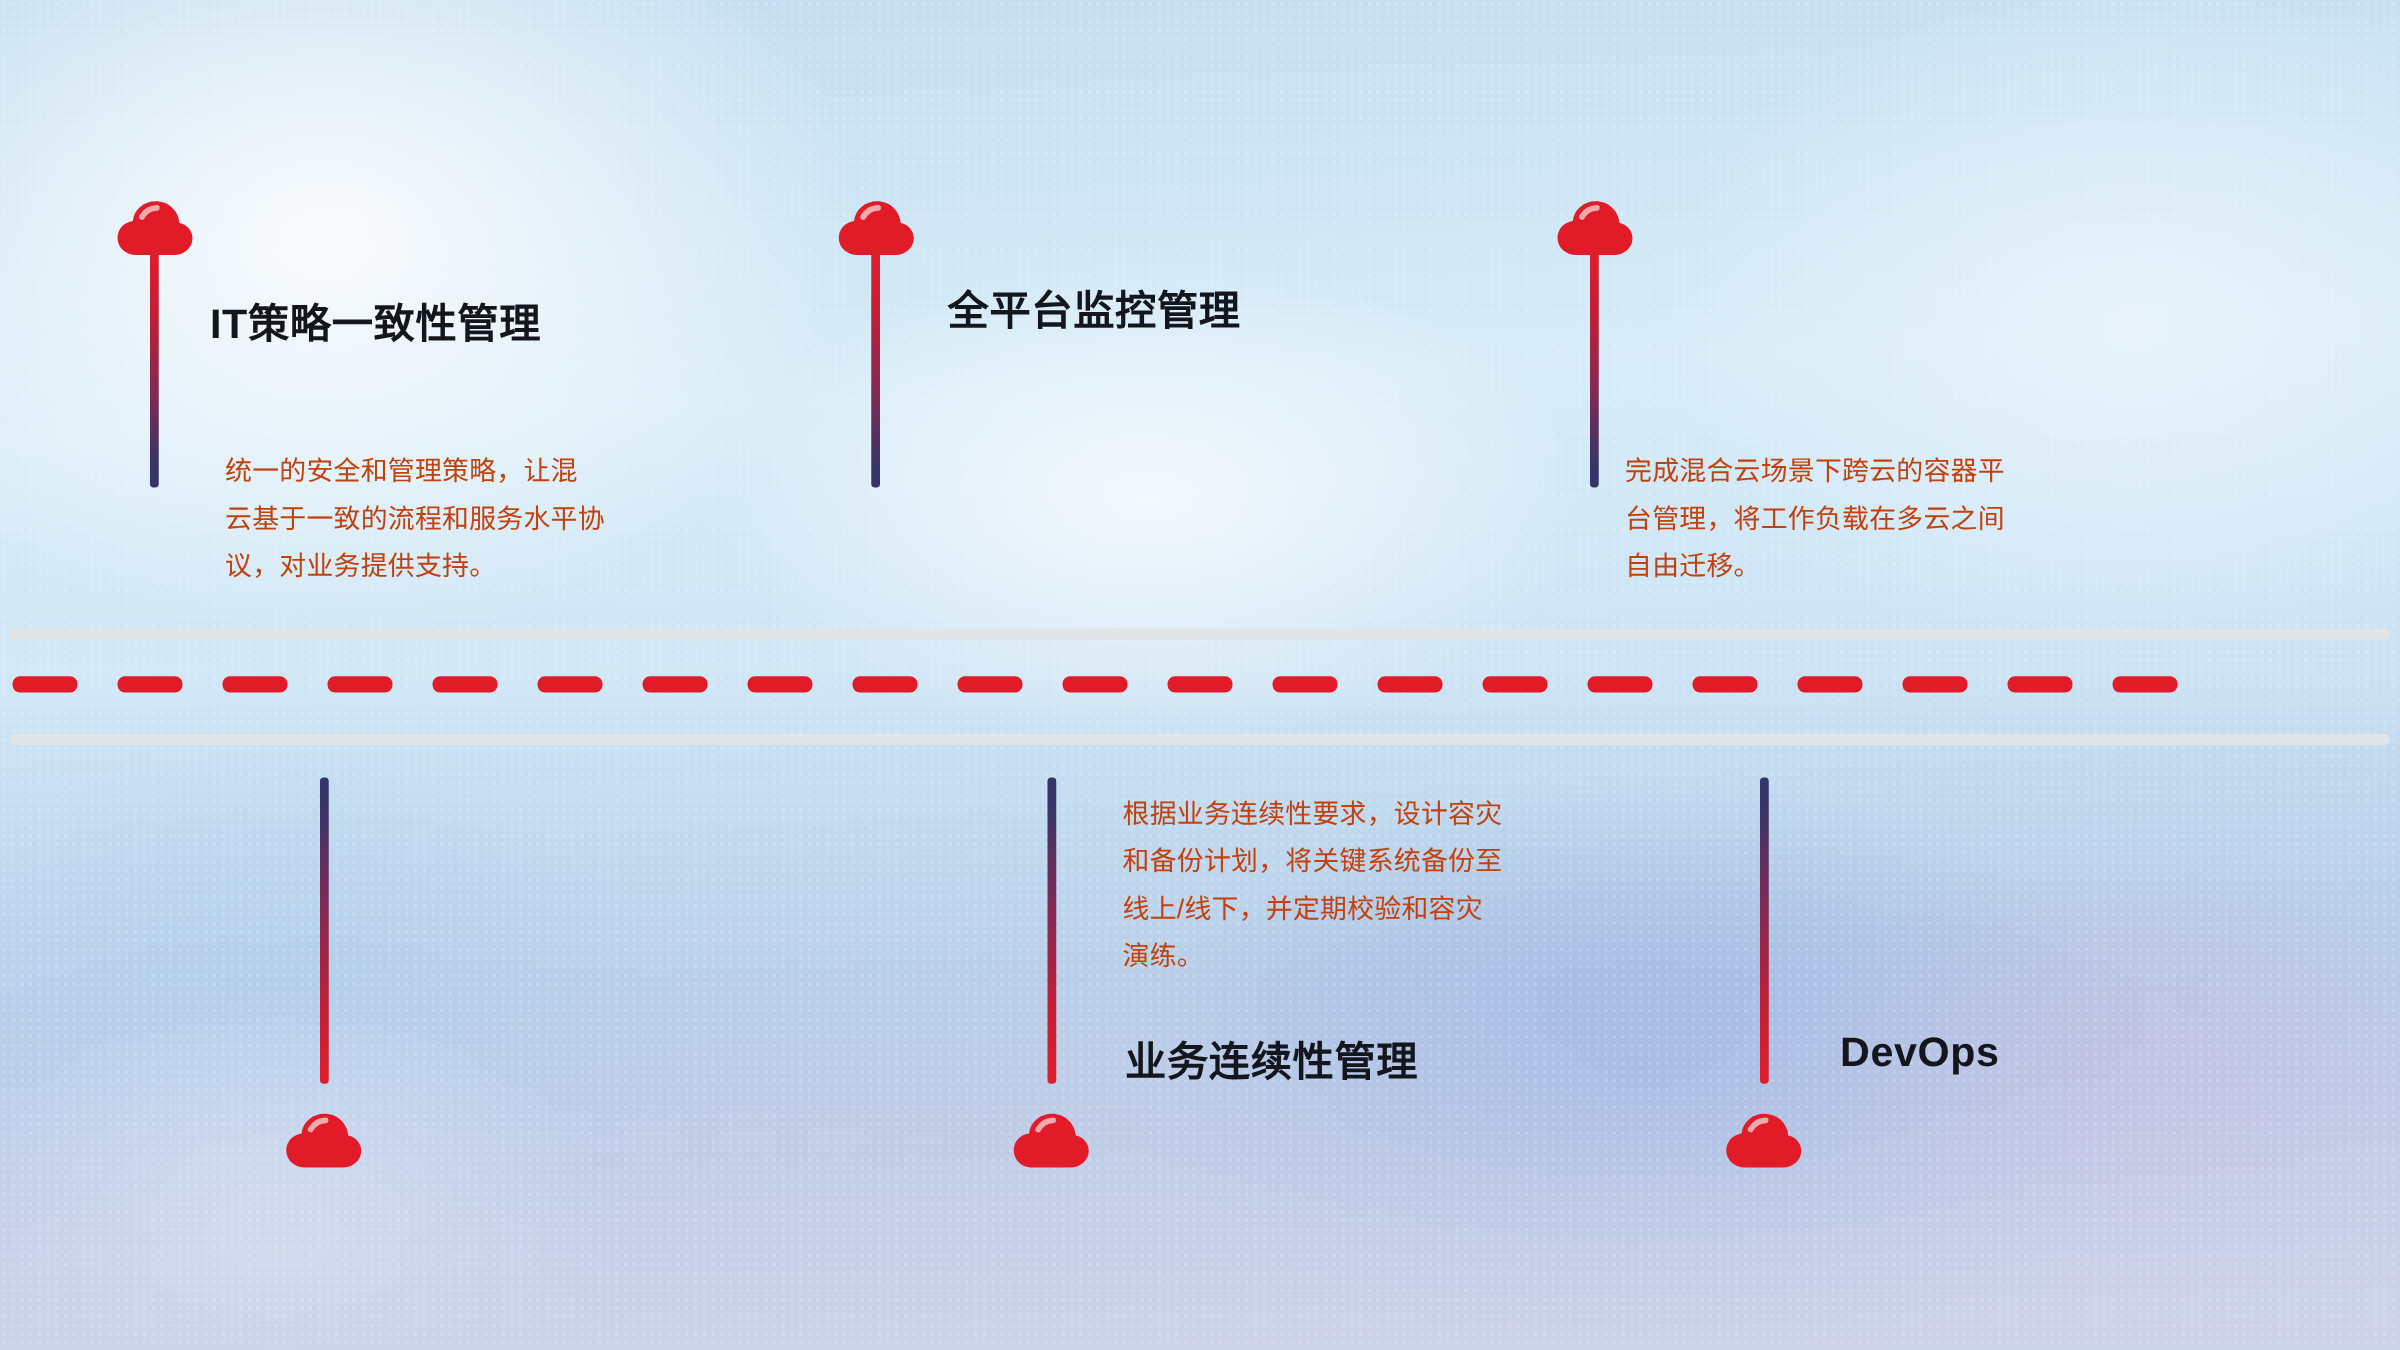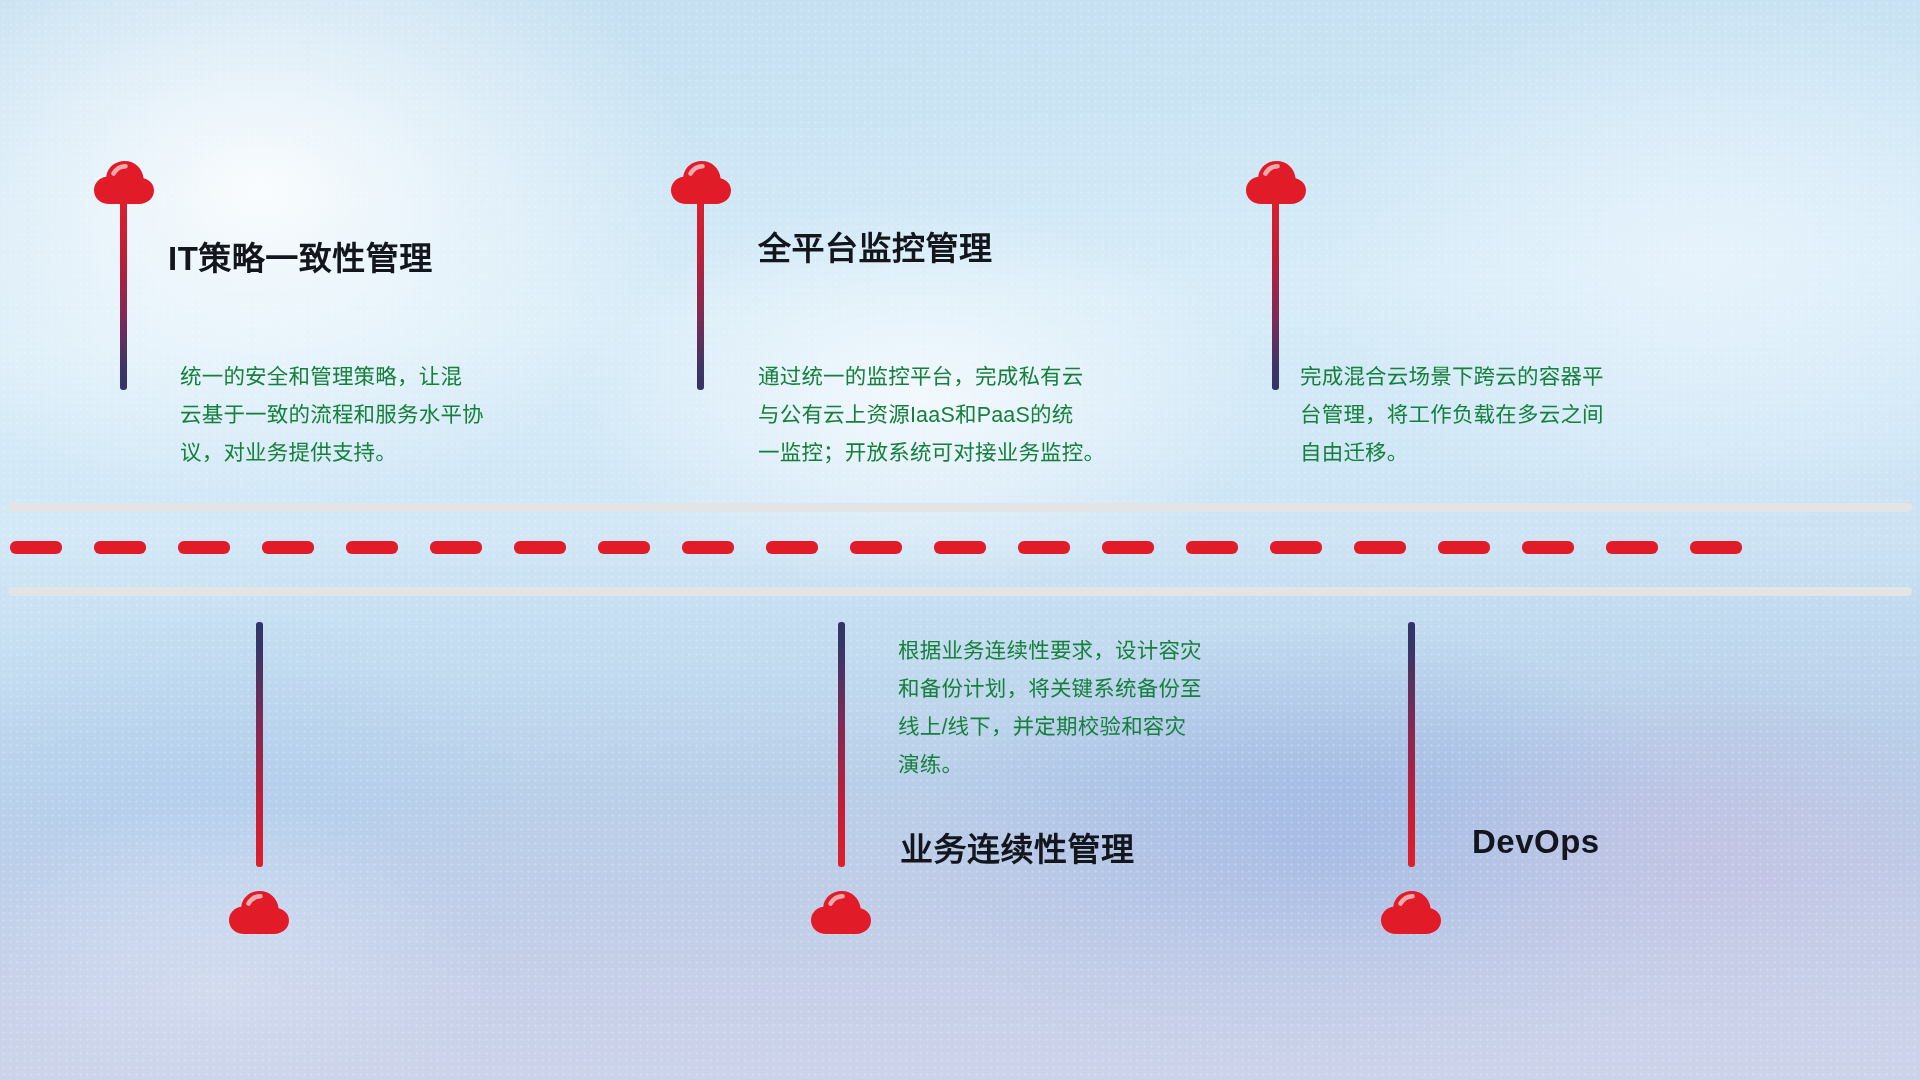--- a/index.html
+++ b/index.html
@@ -171,21 +171,21 @@
     position: absolute;
     color: #13161c;
     font-size: 33px;
     font-weight: 700;
     letter-spacing: .5px;
     white-space: nowrap;
   }
 
   .body-text {
     position: absolute;
-    color: #15803d;
+    color: #c2410c;
     font-size: 21.5px;
     line-height: 38px;
     font-weight: 400;
     letter-spacing: .2px;
     white-space: pre-line;
   }
 
   
   .speckle {
     position: absolute;
@@ -226,23 +226,20 @@
 议，对业务提供支持。</div>
 
   <div class="cloud-pin" style="left:670px; top:160px;">
     <svg width="62" height="46" viewBox="0 0 62 46" xmlns="http://www.w3.org/2000/svg">
       <path d="M16.5 44 C7.2 44 1 37.8 1 30.2 C1 23.2 6.3 17.6 13.2 16.7 C14.4 7.3 22.3 1 31.6 1 C41.7 1 49.6 8.3 50.6 18.3 C56.8 19.6 61 24.6 61 30.6 C61 37.9 54.8 44 46 44 Z" fill="#e11b27"></path>
       <path d="M20.5 13.5 C23.5 8.6 27.6 6.2 32.5 6.2" stroke="#f6c9cc" stroke-width="4.6" stroke-linecap="round" fill="none" opacity=".82"></path>
     </svg>
   </div>
   <div class="stem down" style="left:697px; top:200px; height:190px;"></div>
   <div class="heading" style="left:758px; top:222px;">全平台监控管理</div>
-  <div class="body-text" style="left:758px; top:358px; width:440px;">通过统一的监控平台，完成私有云
-与公有云上资源IaaS和PaaS的统
-一监控；开放系统可对接业务监控。</div>
 
   <div class="cloud-pin" style="left:1245px; top:160px;">
     <svg width="62" height="46" viewBox="0 0 62 46" xmlns="http://www.w3.org/2000/svg">
       <path d="M16.5 44 C7.2 44 1 37.8 1 30.2 C1 23.2 6.3 17.6 13.2 16.7 C14.4 7.3 22.3 1 31.6 1 C41.7 1 49.6 8.3 50.6 18.3 C56.8 19.6 61 24.6 61 30.6 C61 37.9 54.8 44 46 44 Z" fill="#e11b27"></path>
       <path d="M20.5 13.5 C23.5 8.6 27.6 6.2 32.5 6.2" stroke="#f6c9cc" stroke-width="4.6" stroke-linecap="round" fill="none" opacity=".82"></path>
     </svg>
   </div>
   <div class="stem down" style="left:1272px; top:200px; height:190px;"></div>
   <div class="body-text" style="left:1300px; top:358px; width:430px;">完成混合云场景下跨云的容器平
 台管理，将工作负载在多云之间

